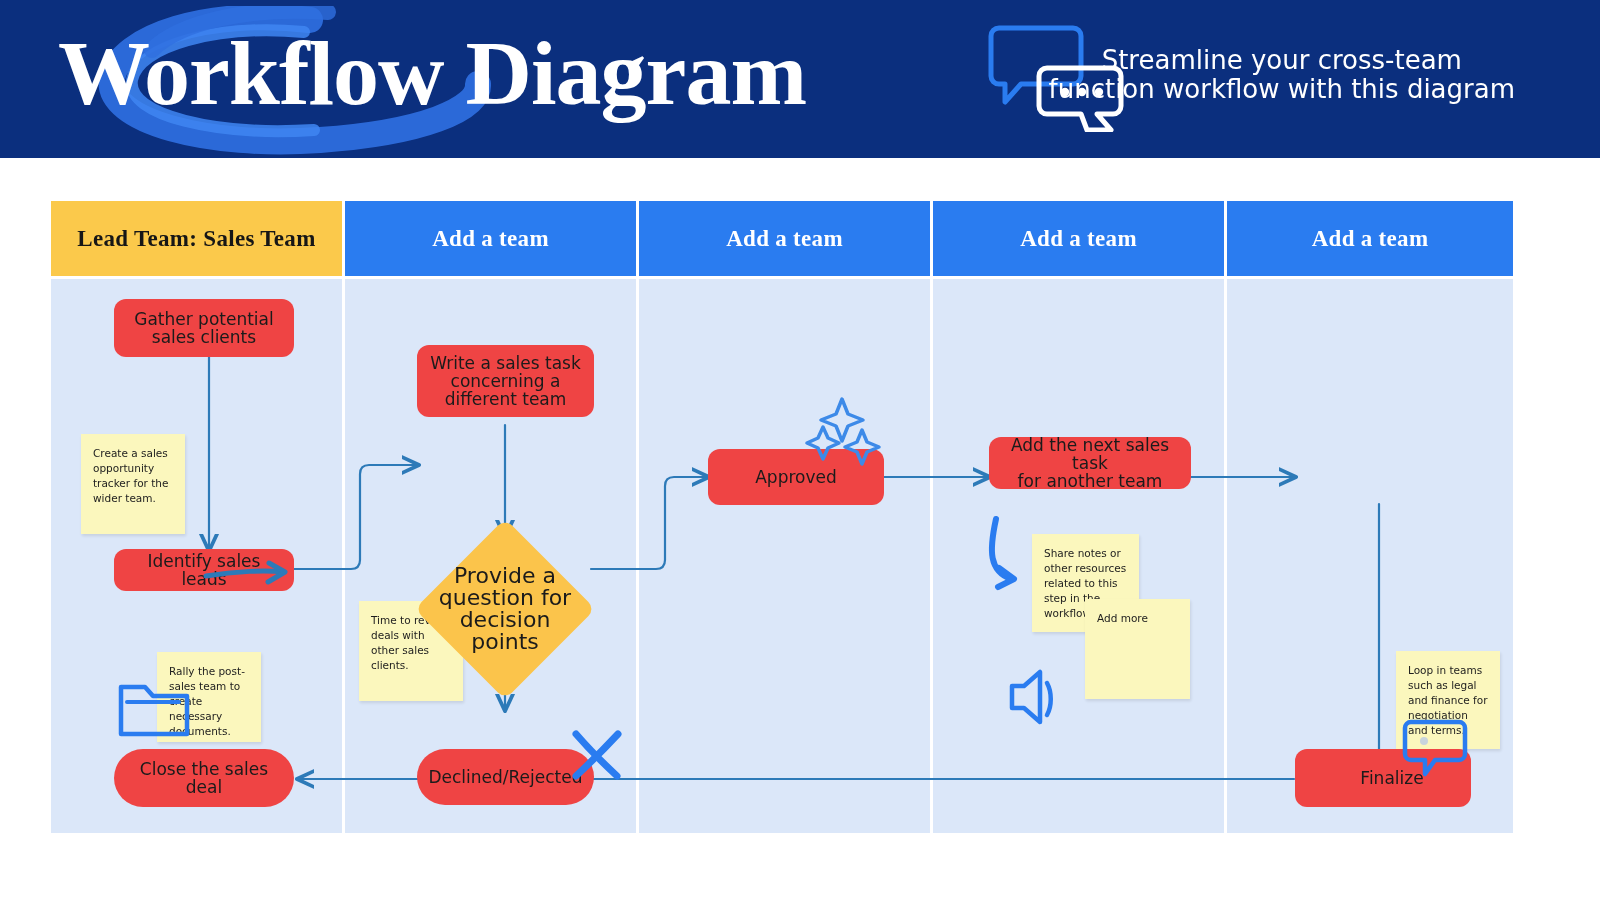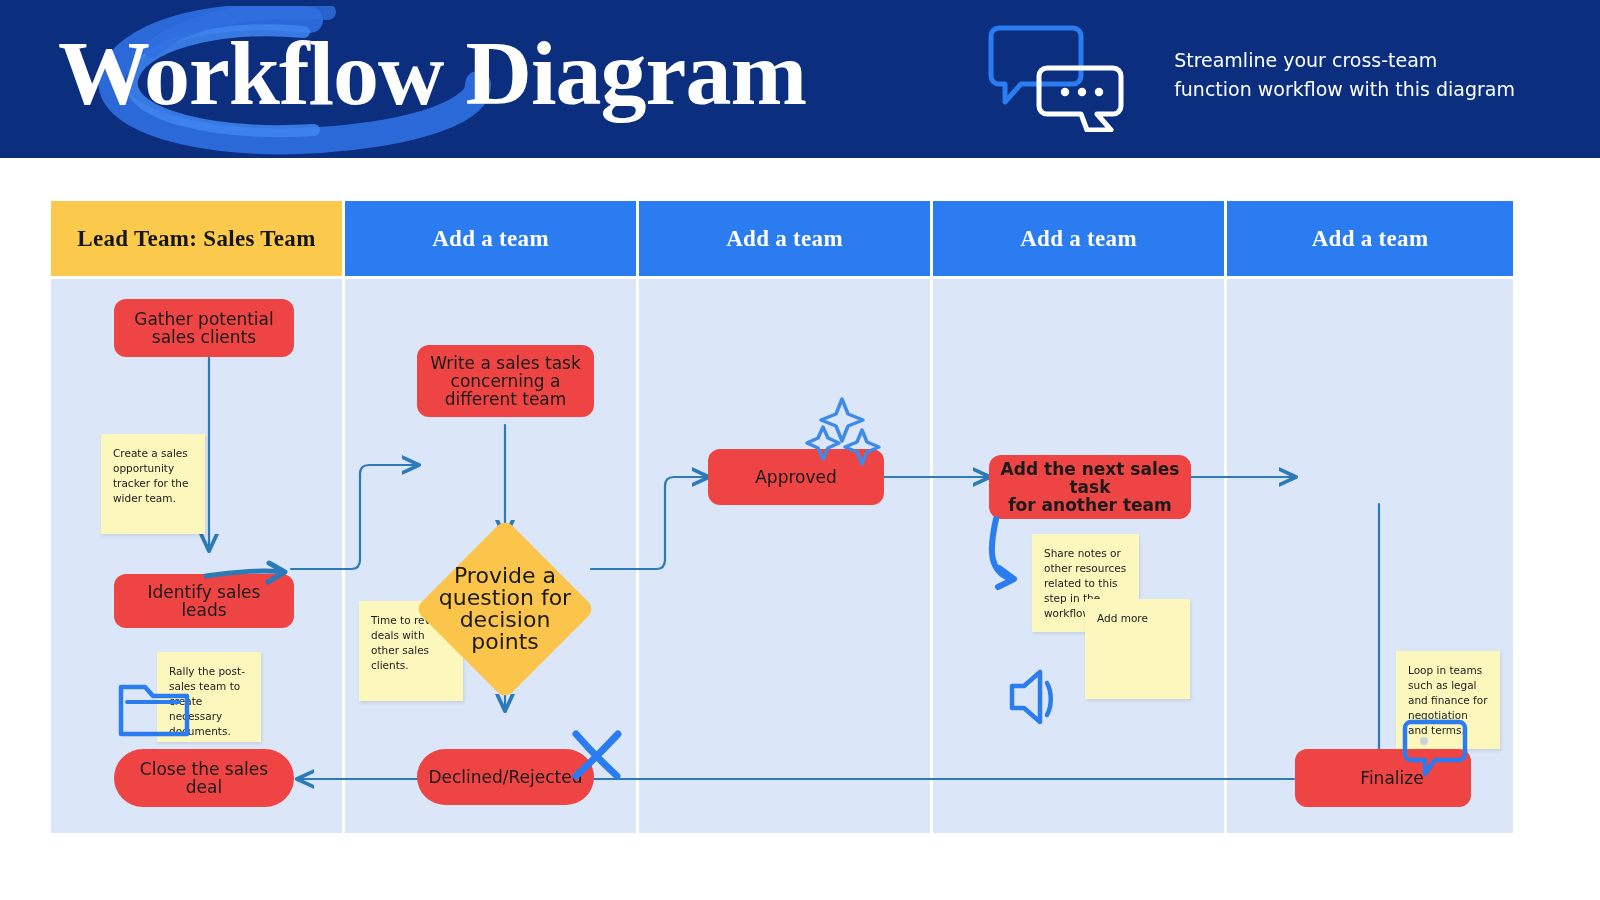--- a/index.html
+++ b/index.html
@@ -33,23 +33,23 @@
     color: #ffffff;
     letter-spacing: -1px;
     white-space: nowrap;
   }
   .header-bubbles {
     position: absolute; left: 985px; top: 22px;
     width: 145px; height: 110px;
   }
   .subtitle {
     position: absolute; right: 85px; top: 46px;
-    text-align: left;
+    text-align: center;
     color: #ffffff;
-    font-size: 19px;
+    font-size: 26px;
     line-height: 29px;
     font-family: "DejaVu Sans", sans-serif;
     white-space: pre-line;
   }
 
   
   .board {
     position: absolute; left: 51px; top: 201px;
     width: 1462px; height: 632px;
   }
@@ -195,45 +195,45 @@
           <path d="M833 198 L937 198" marker-end="url(#ah)"></path>
 
           <path d="M1139 198 L1243 198" marker-end="url(#ah)"></path>
 
           <path d="M1328 225 L1328 492" marker-end="url(#ah)"></path>
 
           <path d="M1243 500 L248 500" marker-end="url(#ah)"></path>
         </g>
       </svg>
 
-      <div class="sticky" style="left:30px;  top:155px; width:104px; height:100px;margin-left:20px;">Create a sales opportunity tracker for the wider team.</div>
+      <div class="sticky" style="left:30px;  top:155px; width:104px; height:100px;">Create a sales opportunity tracker for the wider team.</div>
       <div class="sticky" style="left:106px; top:373px; width:104px; height:90px;">Rally the post-sales team to create necessary documents.</div>
       <div class="sticky" style="left:308px; top:322px; width:104px; height:100px;">Time to revisit deals with other sales clients.</div>
       <div class="sticky" style="left:981px; top:255px; width:107px; height:98px;">Share notes or other resources related to this step in the workflow.</div>
       <div class="sticky" style="left:1034px;top:320px; width:105px; height:100px;">Add more</div>
       <div class="sticky" style="left:1345px;top:372px; width:104px; height:98px;">Loop in teams such as legal and finance for negotiation and terms.</div>
 
       <div class="node" style="left:63px; top:20px; width:180px; height:58px; white-space:pre-line;">Gather potential
 sales clients</div>
-      <div class="node" style="left:63px; top:270px; width:180px; height:54px;margin-top:25px;">Identify sales leads</div>
+      <div class="node" style="left:63px; top:270px; width:180px; height:42px;">Identify sales leads</div>
       <div class="node pill" style="left:63px; top:470px; width:180px; height:58px;">Close the sales deal</div>
 
       <div class="node" style="left:366px; top:66px; width:177px; height:72px; white-space:pre-line;">Write a sales task
 concerning a
 different team</div>
       <div class="diamond" style="left:390px; top:266px; width:128px; height:128px;"></div>
       <div class="diamond-label" style="left:383px; top:266px; width:142px; height:128px; white-space:pre-line;">Provide a
 question for
 decision
 points</div>
       <div class="node pill" style="left:366px; top:470px; width:177px; height:56px;">Declined/Rejected</div>
 
       <div class="node" style="left:657px; top:170px; width:176px; height:56px;">Approved</div>
 
-      <div class="node" style="left:938px; top:176px; width:202px; height:64px; white-space:pre-line;font-weight:bold;">Add the next sales task
+      <div class="node" style="left:938px; top:158px; width:202px; height:52px; white-space:pre-line;">Add the next sales task
 for another team</div>
 
       <div class="node" style="left:1244px; top:470px; width:176px; height:58px;padding-left:28px;">Finalize</div>
 
       <svg class="doodles" viewBox="0 0 1462 554">
 
         <g>
           <path d="M155 297 C 185 292, 215 291, 232 293" fill="none" stroke="#2d7ab8" stroke-width="5" stroke-linecap="round"></path>
           <path d="M218 284 L234 293 L217 303" fill="none" stroke="#2d7ab8" stroke-width="5" stroke-linecap="round" stroke-linejoin="round"></path>
         </g>

